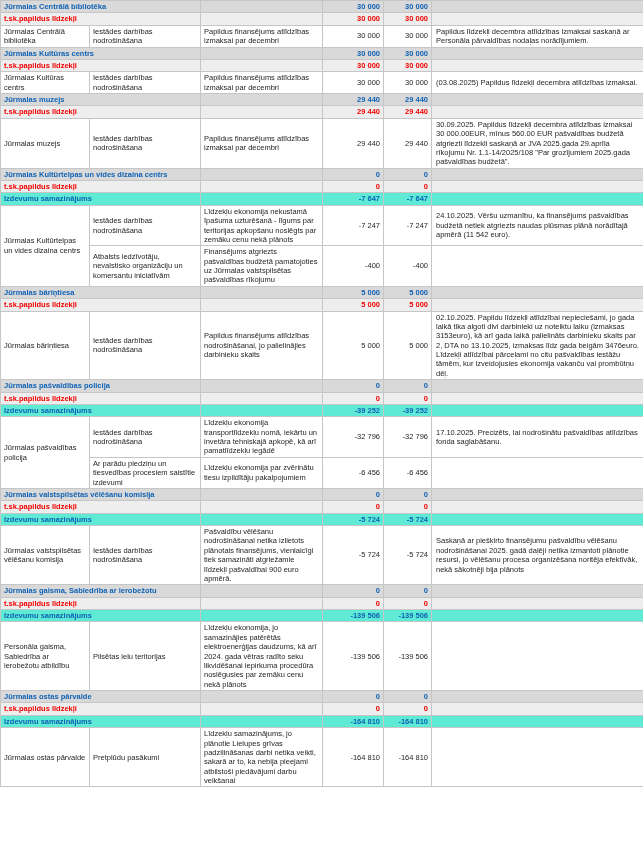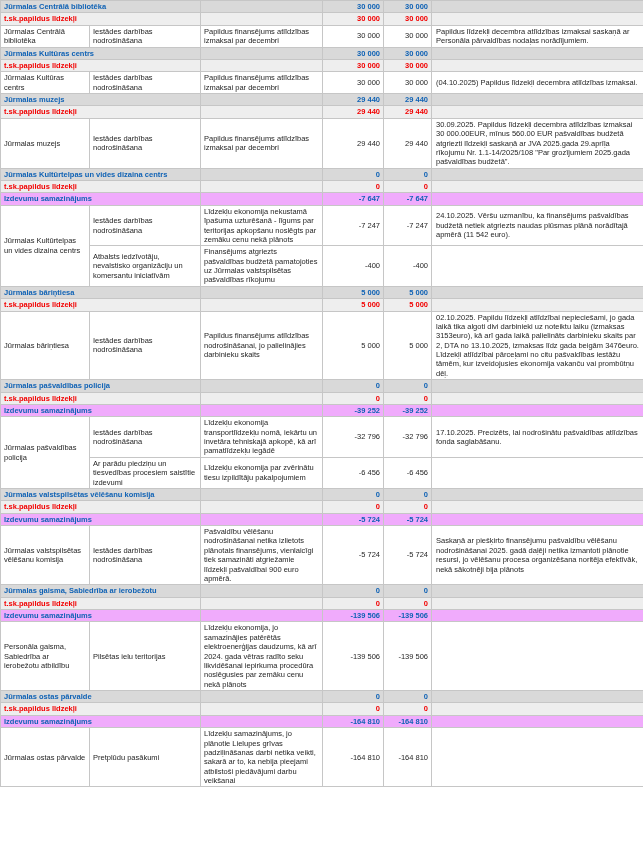--- a/index.html
+++ b/index.html
@@ -38,21 +38,21 @@
   td.c-num{text-align:right;white-space:nowrap;padding-right:3px;}
   
   tr.row-section td{background:var(--section-bg);height:11px;}
   tr.row-section td.c-label{color:var(--blue);font-weight:bold;white-space:nowrap;}
   tr.row-section td.c-num{color:var(--blue);font-weight:bold;}
   
   tr.row-tsk td{background:var(--tsk-bg);height:11px;margin-top:8px;}
   tr.row-tsk td.c-label{color:var(--red);font-weight:bold;white-space:nowrap;}
   tr.row-tsk td.c-num{color:var(--red);font-weight:bold;}
   
-  tr.row-reduction td{background:#f0abfc;height:11px;}
+  tr.row-reduction td{background:#5eead4;height:11px;}
   tr.row-reduction td.c-label{color:var(--blue);font-weight:bold;white-space:nowrap;}
   tr.row-reduction td.c-num{color:var(--blue);font-weight:bold;}
   
   tr.row-detail td, tr.row-detail_cont td{background:#ffffff;}
   td.c-note{padding-left:4px;}
 </style>
 </head>
 <body>
 
 <div class="sheet">
@@ -101,21 +101,21 @@
           <td class="c-num">30 000</td>
           <td class="c-num">30 000</td>
           <td class="c-note c-empty"></td>
         </tr>
         <tr class="row-detail">
           <td class="c-inst" rowspan="1">Jūrmalas Kultūras centrs</td>
           <td class="c-prog">Iestādes darbības nodrošināšana</td>
           <td class="c-desc">Papildus finansējums atlīdzības izmaksai par decembri</td>
           <td class="c-num">30 000</td>
           <td class="c-num">30 000</td>
-          <td class="c-note">(04.10.2025) Papildus līdzekļi decembra atlīdzības izmaksai.</td>
+          <td class="c-note">(03.08.2025) Papildus līdzekļi decembra atlīdzības izmaksai.</td>
         </tr>
         <tr class="row-section">
           <td class="c-label" colspan="2">Jūrmalas muzejs</td>
           <td class="c-desc c-empty"></td>
           <td class="c-num">29 440</td>
           <td class="c-num">29 440</td>
           <td class="c-note c-empty"></td>
         </tr>
         <tr class="row-tsk">
           <td class="c-label" colspan="2">t.sk.papildus līdzekļi</td>

